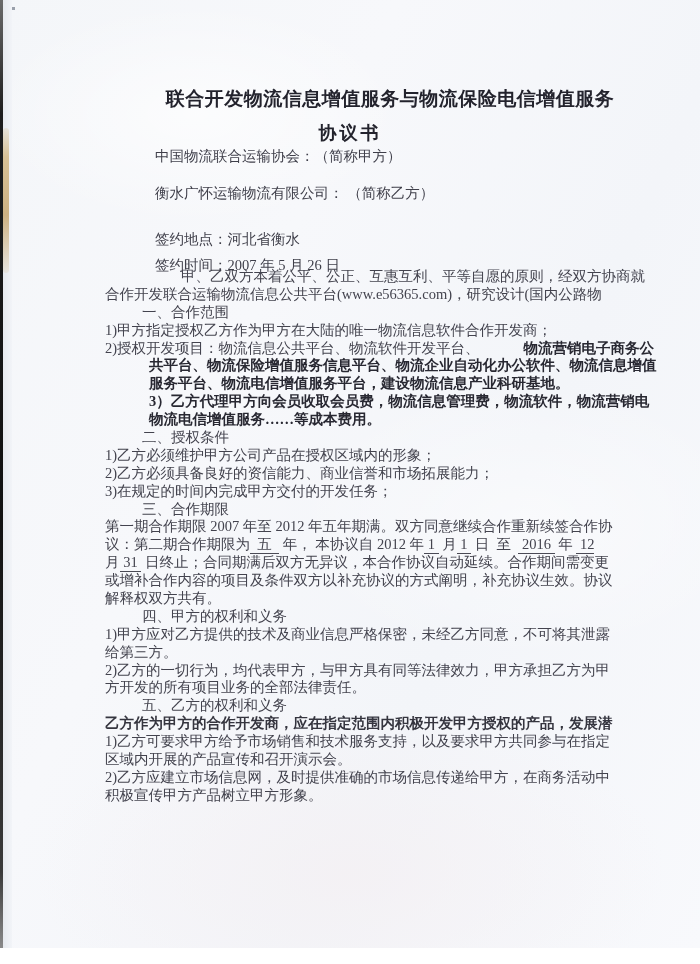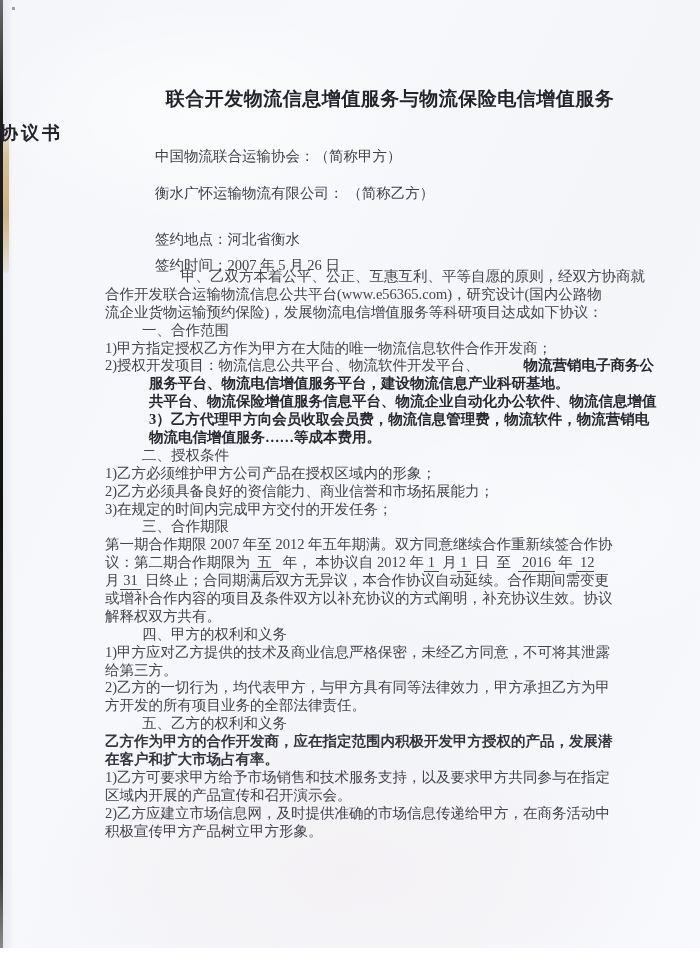--- a/index.html
+++ b/index.html
@@ -22,21 +22,21 @@
   .edge-light{position:absolute;left:3px;top:0;width:9px;height:948px;background:linear-gradient(90deg,#e7eaef,#f2f4f8);}
   .edge-tan{position:absolute;left:3px;top:128px;width:6px;height:145px;border-radius:3px;background:linear-gradient(180deg,rgba(216,193,150,.25),#d8c196 20%,#cdb183 60%,rgba(216,193,150,.2));}
   .speck{position:absolute;left:12px;top:7px;width:3px;height:3px;background:#9aa0ab;}
   .bottom-white{position:absolute;left:0;top:948px;width:700px;height:16px;background:#ffffff;}
 
   .title1{
     position:absolute;left:0;top:86px;width:700px;text-align:center;
     font-size:19px;font-weight:bold;color:#23232d;letter-spacing:.5px;white-space:pre;padding-left:40px;
   }
   .title2{
-    position:absolute;left:0;top:121px;width:700px;
+    position:absolute;left:0;top:121px;width:700px;text-align:center;
     font-size:18px;font-weight:bold;color:#23232d;letter-spacing:3px;white-space:pre;
   }
   .intro{position:absolute;left:155px;font-size:14.5px;color:#3f3f4a;white-space:pre;}
   .party-a{top:147px;}
   .party-b{top:184px;}
   .sign-place{top:230px;}
   .sign-date{top:256px;}
 
   .doc-body{
     position:absolute;left:105px;top:268px;width:540px;
@@ -62,45 +62,43 @@
   <div class="title2">协议书</div>
 
   <div class="intro party-a">中国物流联合运输协会：（简称甲方）</div>
   <div class="intro party-b">衡水广怀运输物流有限公司： （简称乙方）</div>
   <div class="intro sign-place">签约地点：河北省衡水</div>
   <div class="intro sign-date">签约时间：2007 年 5 月 26 日</div>
 
   <div class="doc-body" id="doc-body">
       <div class="bl in2"><span>甲、乙双方本着公平、公正、互惠互利、平等自愿的原则，经双方协商就</span></div>
       <div class="bl"><span>合作开发联合运输物流信息公共平台(www.e56365.com)，研究设计(国内公路物</span></div>
-      <div class="bl"><span>流企业货物运输预约保险)，发展物流电信增值服务等科研项目达成如下协议：</span></div>
       <div class="bl in1"><span>一、合作范围</span></div>
       <div class="bl"><span>1)甲方指定授权乙方作为甲方在大陆的唯一物流信息软件合作开发商；</span></div>
       <div class="bl"><span>2)授权开发项目：物流信息公共平台、物流软件开发平台、</span><span class="b">物流营销电子商务公</span></div>
+      <div class="bl"><span class="b">共平台、物流保险增值服务信息平台、物流企业自动化办公软件、物流信息增值</span></div>
       <div class="bl"><span class="b">服务平台、物流电信增值服务平台，建设物流信息产业科研基地。</span></div>
-      <div class="bl"><span class="b">共平台、物流保险增值服务信息平台、物流企业自动化办公软件、物流信息增值</span></div>
       <div class="bl"><span class="b">3）乙方代理甲方向会员收取会员费，物流信息管理费，物流软件，物流营销电</span></div>
       <div class="bl"><span class="b">物流电信增值服务……等成本费用。</span></div>
       <div class="bl in1"><span>二、授权条件</span></div>
       <div class="bl"><span>1)乙方必须维护甲方公司产品在授权区域内的形象；</span></div>
       <div class="bl"><span>2)乙方必须具备良好的资信能力、商业信誉和市场拓展能力；</span></div>
       <div class="bl"><span>3)在规定的时间内完成甲方交付的开发任务；</span></div>
       <div class="bl in1"><span>三、合作期限</span></div>
       <div class="bl"><span>第一期合作期限 2007 年至 2012 年五年期满。双方同意继续合作重新续签合作协</span></div>
       <div class="bl"><span>议：第二期合作期限为</span><span class="u">  五  </span><span> 年， 本协议自 2012 年</span><span class="u"> 1 </span><span> 月</span><span class="u"> 1 </span><span> 日  至  </span><span class="u"> 2016 </span><span> 年 </span><span class="u"> 12</span></div>
       <div class="bl"><span>月</span><span class="u"> 31 </span><span> 日终止；合同期满后双方无异议，本合作协议自动延续。合作期间需变更</span></div>
       <div class="bl"><span>或增补合作内容的项目及条件双方以补充协议的方式阐明，补充协议生效。协议</span></div>
       <div class="bl"><span>解释权双方共有。</span></div>
       <div class="bl in1"><span>四、甲方的权利和义务</span></div>
       <div class="bl"><span>1)甲方应对乙方提供的技术及商业信息严格保密，未经乙方同意，不可将其泄露</span></div>
       <div class="bl"><span>给第三方。</span></div>
       <div class="bl"><span>2)乙方的一切行为，均代表甲方，与甲方具有同等法律效力，甲方承担乙方为甲</span></div>
       <div class="bl"><span>方开发的所有项目业务的全部法律责任。</span></div>
       <div class="bl in1"><span>五、乙方的权利和义务</span></div>
       <div class="bl"><span class="sb">乙方作为甲方的合作开发商，应在指定范围内积极开发甲方授权的产品，发展潜</span></div>
-      <div class="bl"><span class="sb">在客户和扩大市场占有率。</span></div>
       <div class="bl"><span>1)乙方可要求甲方给予市场销售和技术服务支持，以及要求甲方共同参与在指定</span></div>
       <div class="bl"><span>区域内开展的产品宣传和召开演示会。</span></div>
       <div class="bl"><span>2)乙方应建立市场信息网，及时提供准确的市场信息传递给甲方，在商务活动中</span></div>
       <div class="bl"><span>积极宣传甲方产品树立甲方形象。</span></div>
     </div>
 </div>
 <div class="bottom-white"></div>
 
 </body></html>

